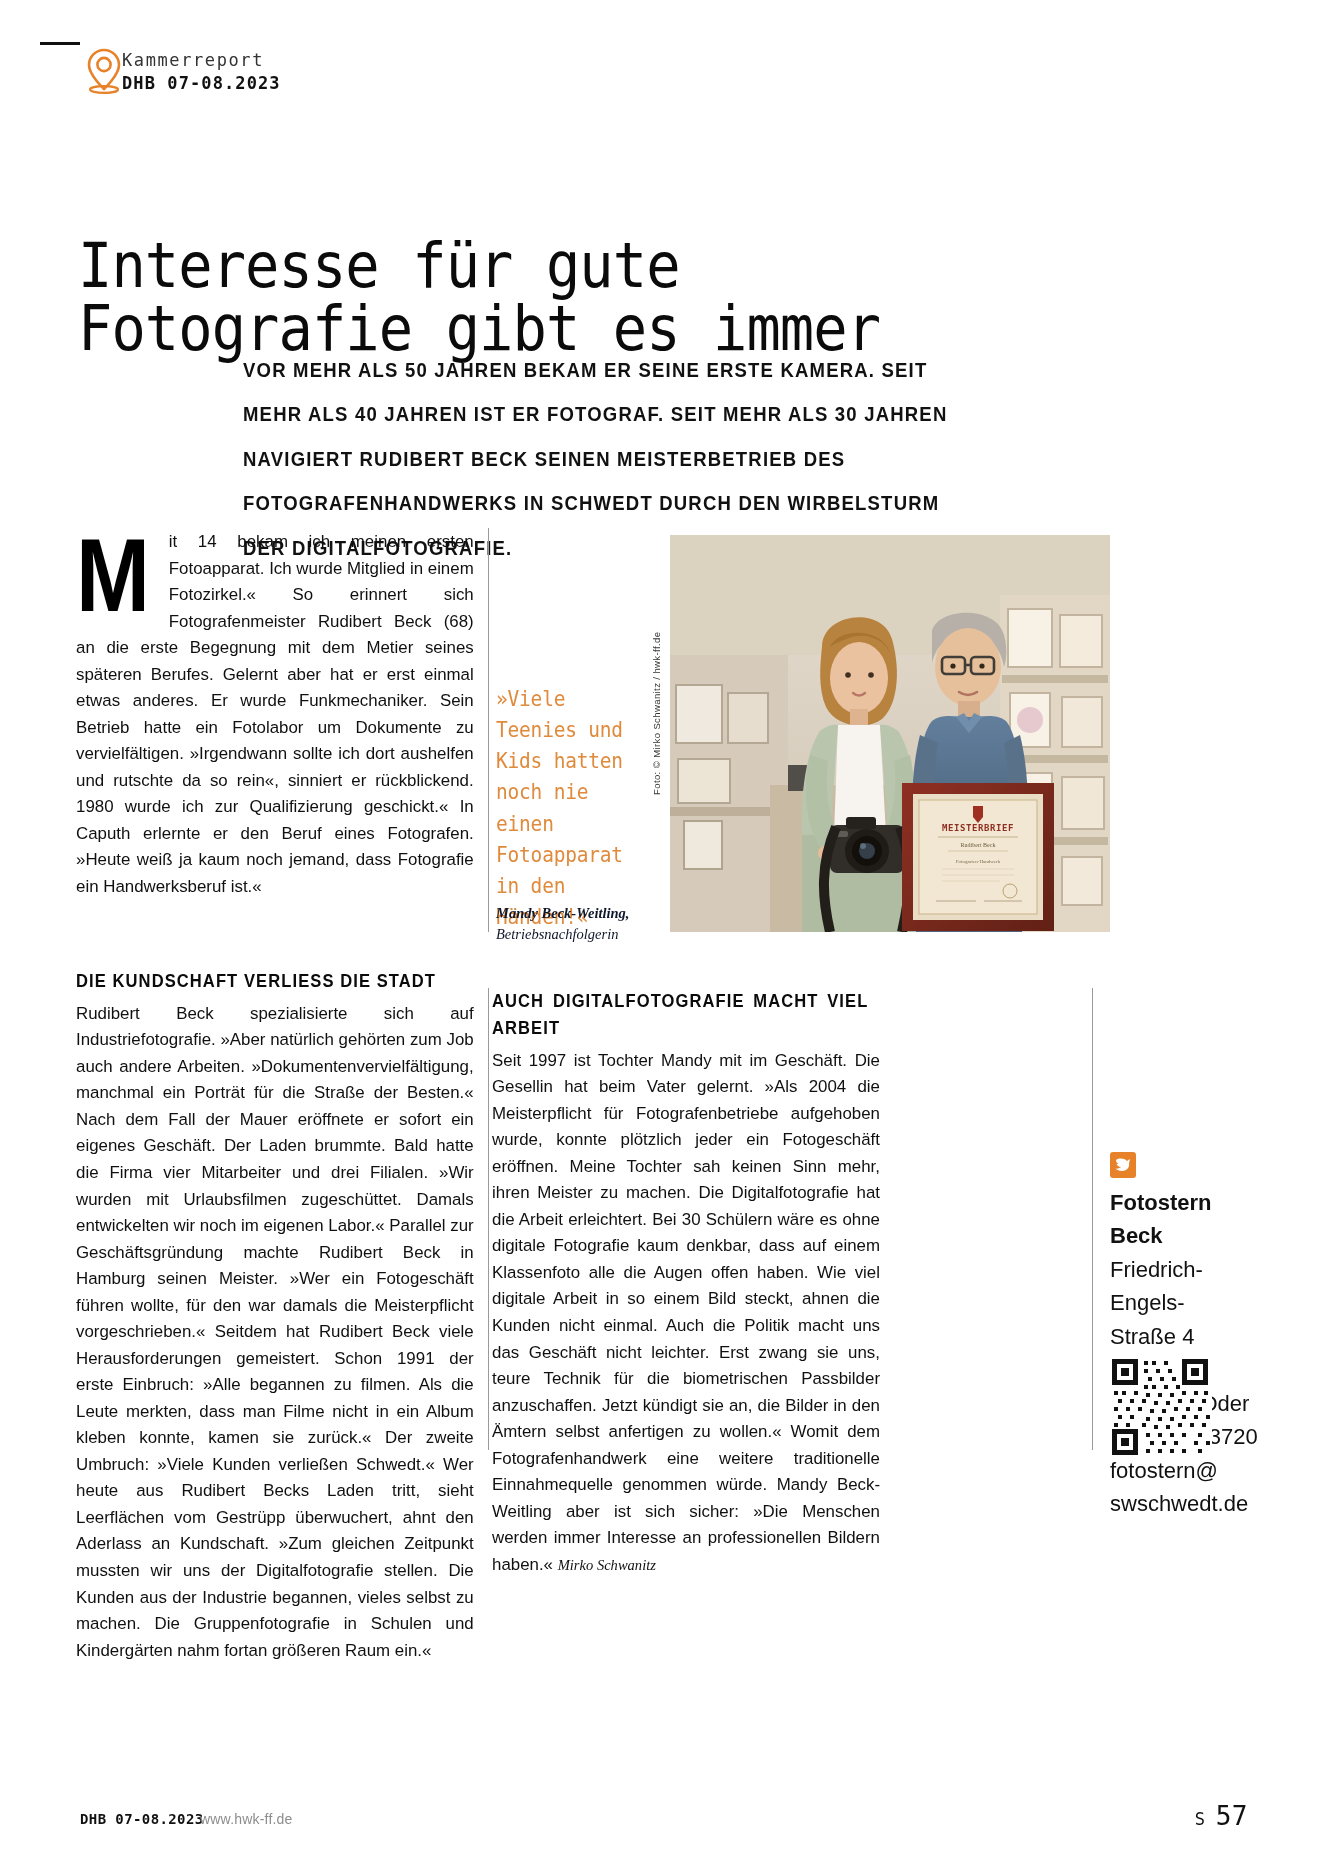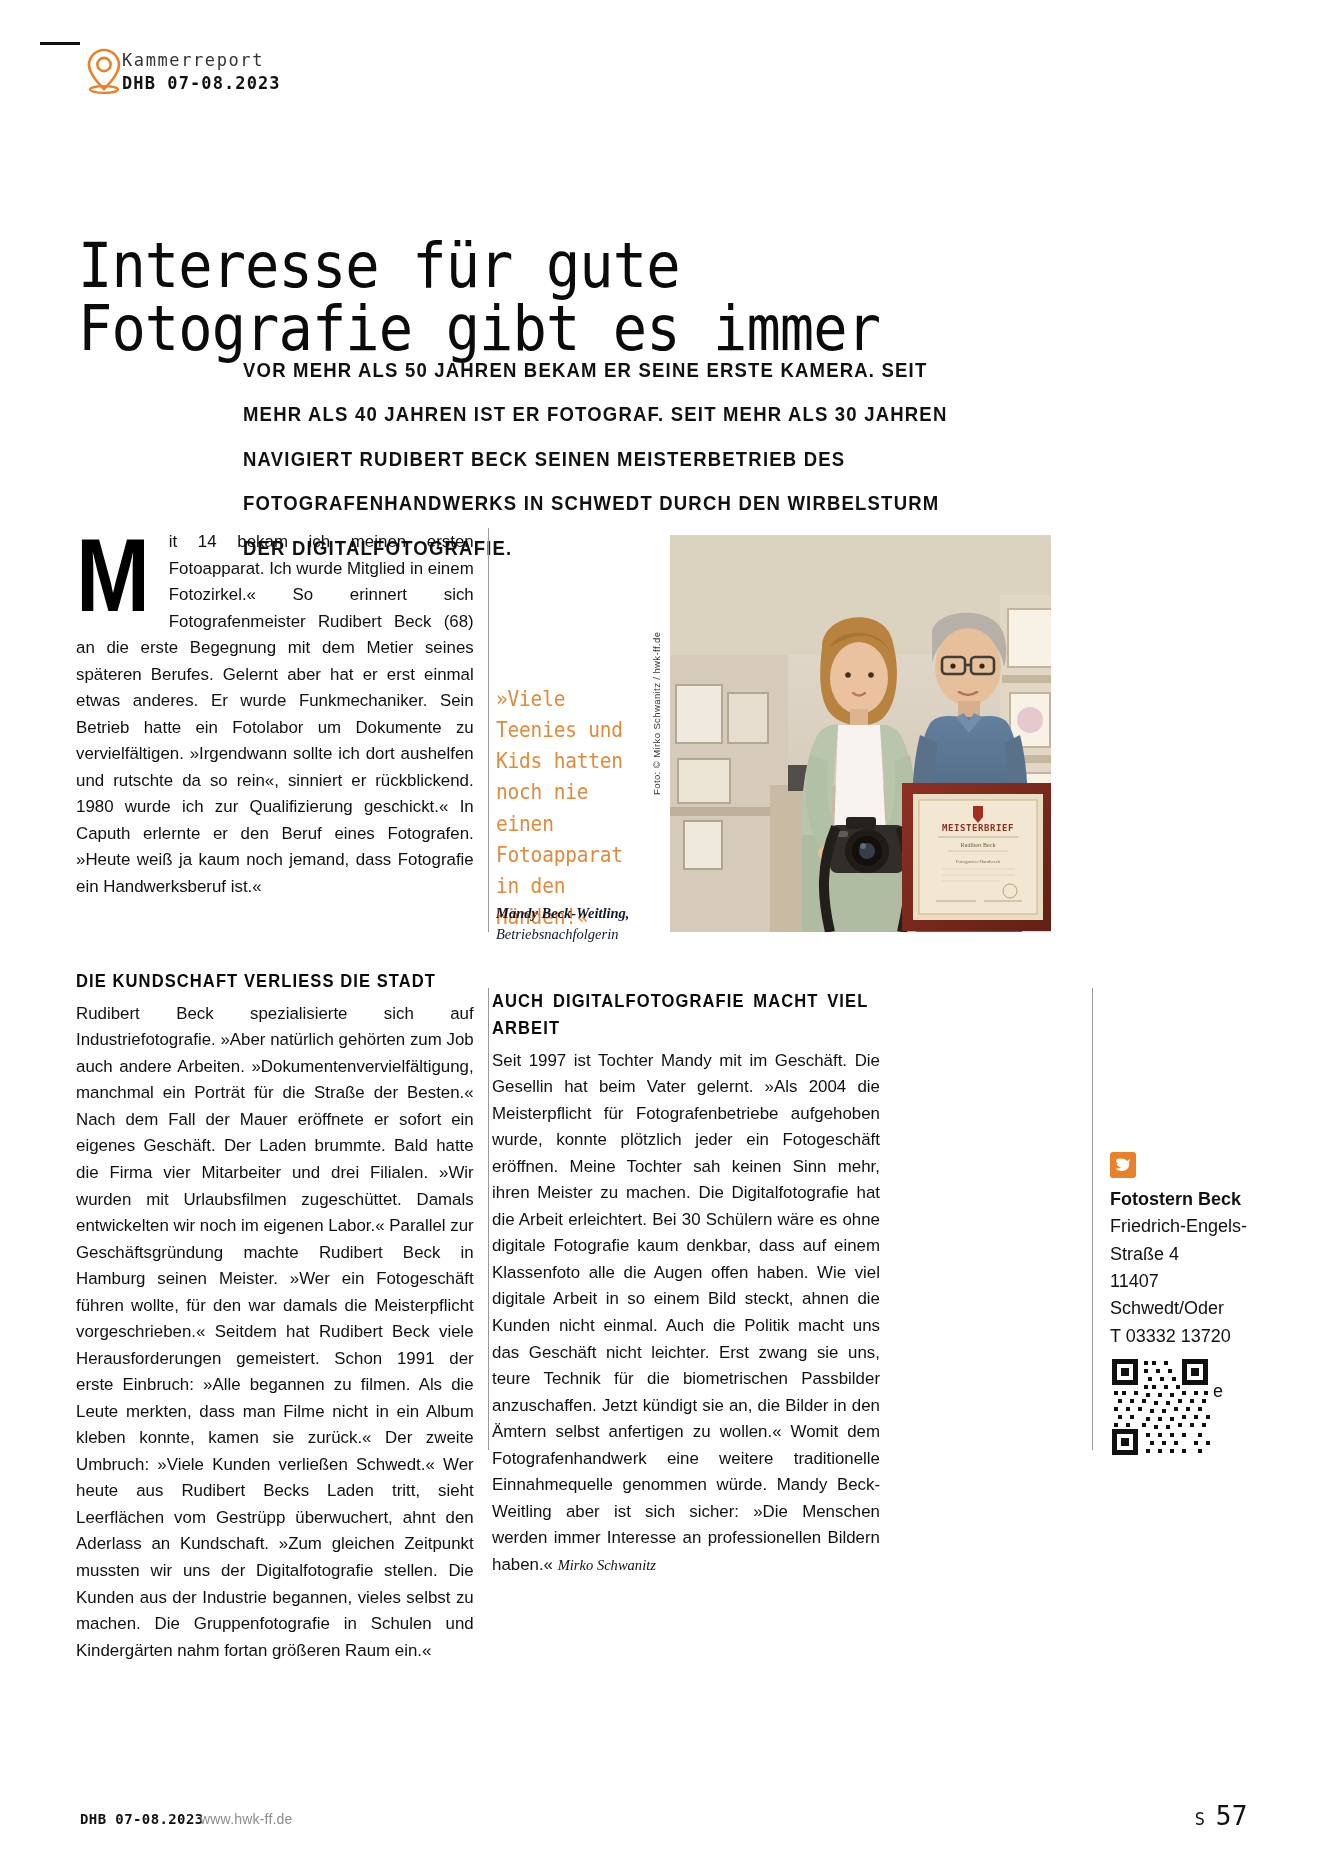--- a/index.html
+++ b/index.html
@@ -95,37 +95,37 @@
   .pullcite{
     position:absolute;left:496px;top:903px;width:190px;
     font-family:"Liberation Serif", serif;
     font-style:italic;font-weight:bold;
     font-size:14.5px;line-height:1.42;color:#0f172a;
   }
   .pullcite .role{font-weight:normal;}
 
   
   .photo{
-    position:absolute;left:670px;top:535px;width:381px;height:397px;
+    position:absolute;left:670px;top:535px;width:440px;height:397px;
     overflow:hidden;background:#15803d;
   }
   .photo svg{display:block;}
   .photocredit{
     position:absolute;left:651px;top:795px;
     font-family:"Liberation Sans Narrow","Liberation Sans",sans-serif;
     font-size:9.5px;color:#333;letter-spacing:0.4px;
     transform:rotate(-90deg);transform-origin:left top;
     white-space:nowrap;
   }
 
   
   .contact{
     position:absolute;left:1110px;top:1150px;width:160px;
     font-family:"Liberation Sans Narrow","Liberation Sans",sans-serif;
-    font-size:18px;line-height:1.52;color:#111;
+    font-size:22px;line-height:1.52;color:#111;
   }
   .contact .name{font-weight:bold;margin-bottom:0px;}
   .bird-icon{position:absolute;left:1110px;top:1152px;width:26px;height:26px;}
   .qr{position:absolute;left:1108px;top:1355px;width:104px;height:104px;}
 
   
   .footer{position:absolute;left:0;bottom:0;width:100%;height:90px;}
   .foot-issue{
     position:absolute;left:80px;bottom:48px;
     font-family:"DejaVu Sans Mono", monospace;

